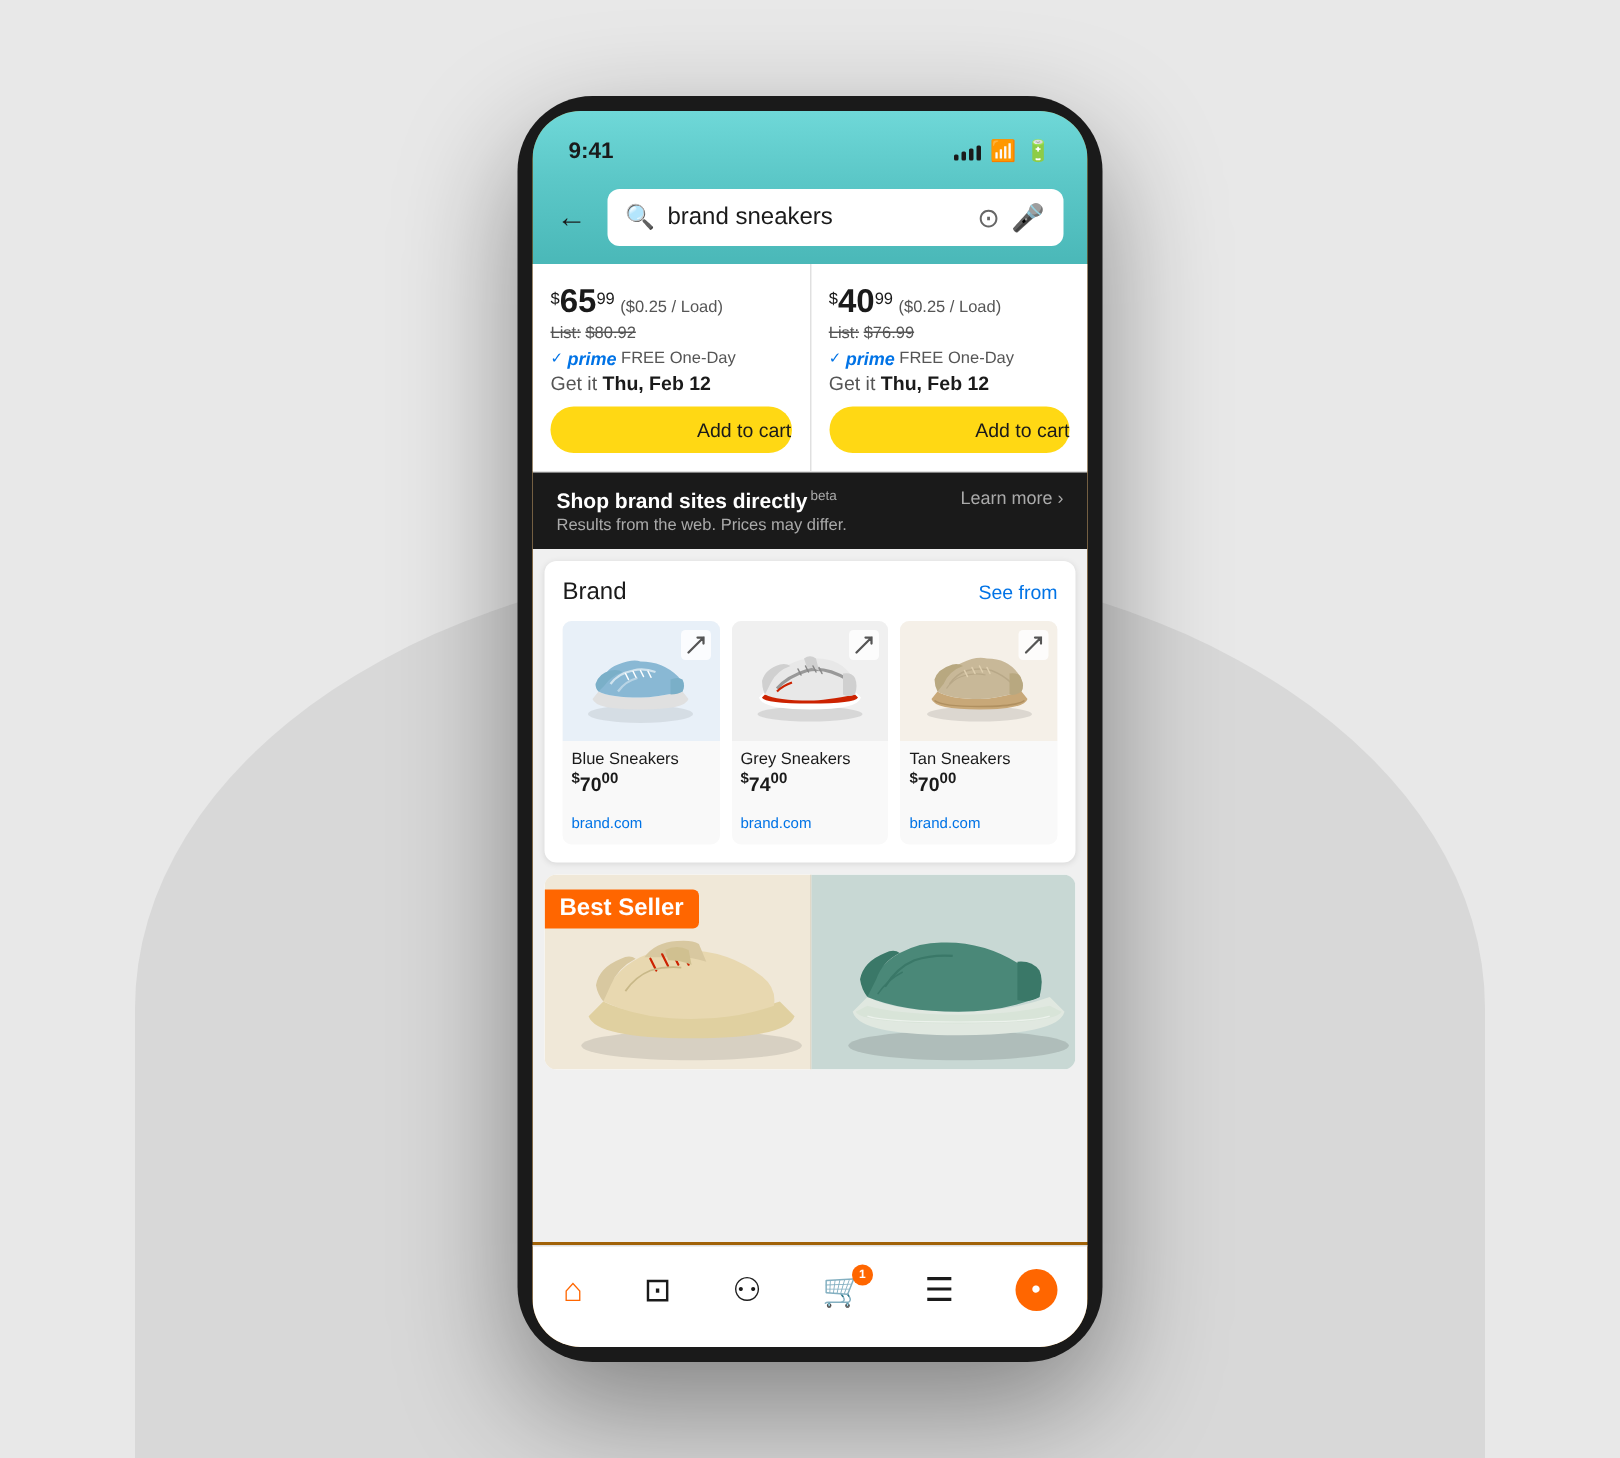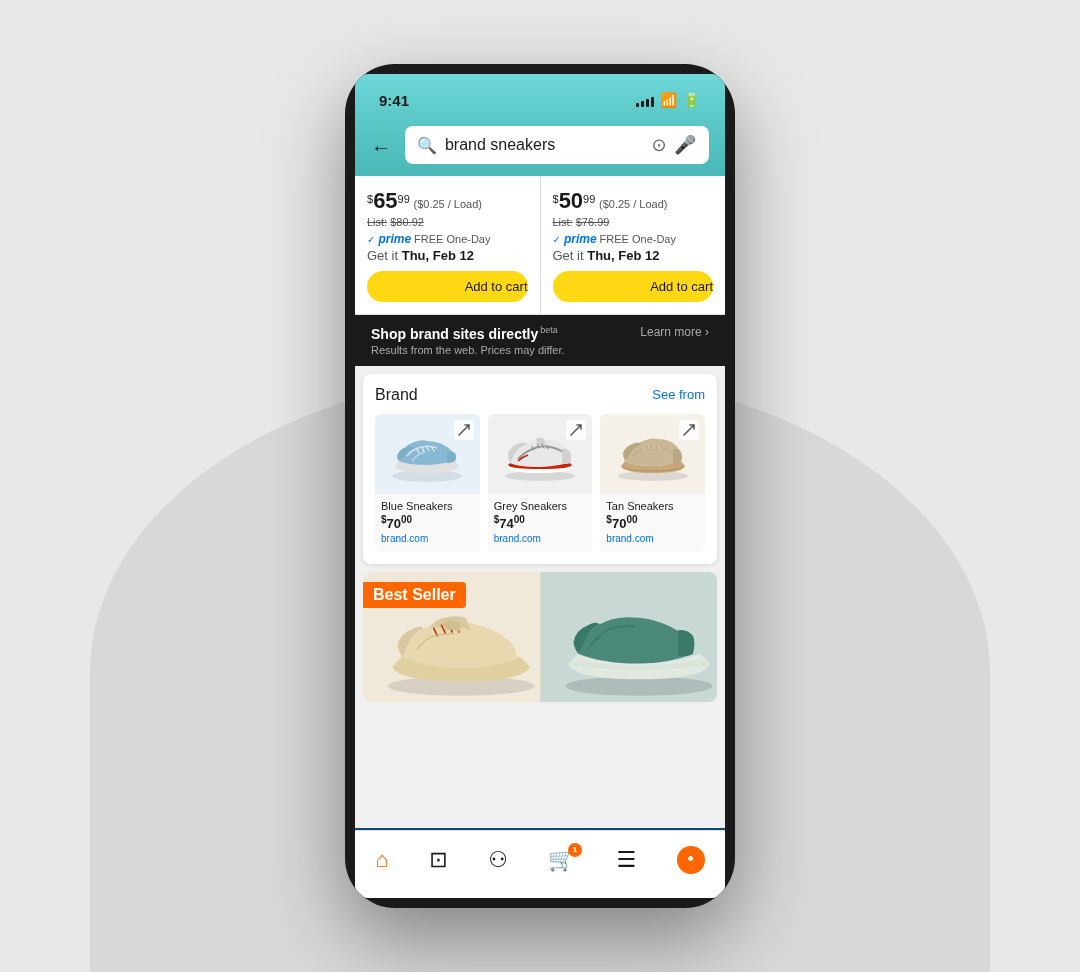--- a/index.html
+++ b/index.html
@@ -61,23 +61,23 @@
       border-radius: 0 3px 3px 0;
     }
 
     
     .screen {
       position: absolute;
       top: 10px;
       left: 10px;
       right: 10px;
       bottom: 10px;
-      border-radius: 13px;
+      border-radius: 32px;
       overflow: hidden;
-      background: #0c4a6e;
+      background: #a16207;
     }
 
     
     .status-bar {
       background: linear-gradient(180deg, #6fd8d8 0%, #5cc8c8 100%);
       height: 44px;
       display: flex;
       align-items: center;
       justify-content: space-between;
       padding: 0 24px;
@@ -343,21 +343,21 @@
       font-size: 13px;
       color: #1a1a1a;
       font-weight: 700;
       margin-top: 2px;
     }
     .brand-product-price .dollar { font-size: 10px; vertical-align: super; }
     .brand-product-price .cents { font-size: 10px; vertical-align: super; }
     .brand-product-site {
       font-size: 10px;
       color: #0073e6;
-      margin-top: 2px;
+      margin-top: 14px;
     }
 
     
     .bestseller-section {
       background: white;
       margin: 0 8px 8px;
       border-radius: 8px;
       overflow: hidden;
       display: flex;
       height: 130px;
@@ -499,21 +499,21 @@
             <span class="free-oneday">FREE One-Day</span>
           </div>
           <div class="get-it">
             <span>Get it</span> <strong>Thu, Feb 12</strong>
           </div>
           <button class="add-to-cart-btn">Add to cart</button>
         </div>
 
         <div class="product-card">
           <div class="price-main">
-            <span class="dollar">$</span><span class="price-big">50</span><span class="cents">99</span>
+            <span class="dollar">$</span><span class="price-big">40</span><span class="cents">99</span>
             <span class="price-per">($0.25 / Load)</span>
           </div>
           <div class="list-price">
             <span>List:</span> <span>$76.99</span>
           </div>
           <div class="prime-row">
             <span class="prime-check">✓</span>
             <span class="prime-text">prime</span>
             <span class="free-oneday">FREE One-Day</span>
           </div>

